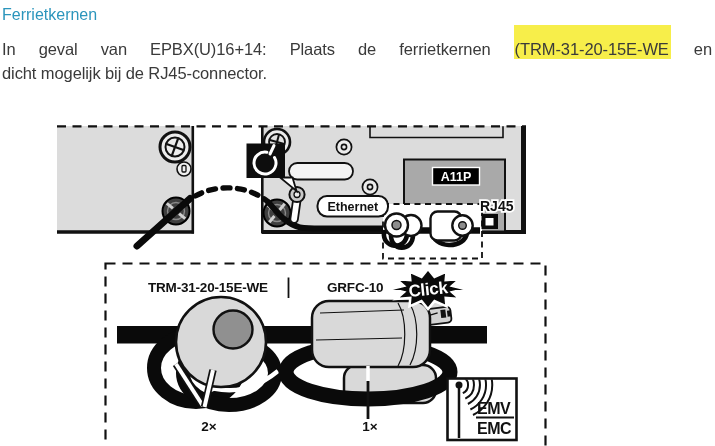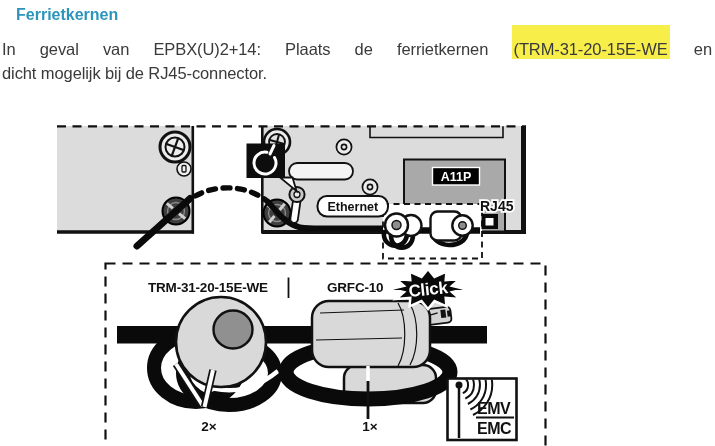--- a/index.html
+++ b/index.html
@@ -1,19 +1,19 @@
 <!DOCTYPE html>
 <html><head>
 <meta charset="utf-8">
 <style>
   html,body{margin:0;padding:0;}
   body{width:715px;height:446px;background:#fff;overflow:hidden;
        font-family:"Liberation Sans","DejaVu Sans",sans-serif;}
   .page{position:relative;width:715px;height:446px;background:#fff;}
-  .heading{margin:6px 0 0 16px;font-size:16px;font-weight:bold;color:#2b95bc;}
+  .heading{margin:6px 0 0 2px;font-size:16px;font-weight:normal;color:#2b95bc;}
   .para{margin:13px 3px 0 2px;font-size:16.5px;line-height:24px;color:#3a3a3a;letter-spacing:-0.1px;}
   .jline{text-align:justify;text-align-last:justify;}
   .hl{background:#f7ee4a;padding:15px 2px 1px 1px;}
   .diagram{position:absolute;left:0;top:112px;width:715px;height:334px;}
   svg text{font-family:"Liberation Sans","DejaVu Sans",sans-serif;font-weight:bold;fill:#111;}
   .lbl{font-size:13.5px;letter-spacing:-0.2px;}
   .small{font-size:12.5px;}
   .white{fill:#fff;}
   .halo{font-size:14px;paint-order:stroke;stroke:#fff;stroke-width:3.5px;}
   .turns{font-size:13.5px;text-anchor:middle;}
@@ -21,21 +21,21 @@
   .emc{font-size:16px;letter-spacing:-0.5px;}
 </style>
 </head>
 <body>
 
 <div class="page">
 
   <h1 class="heading">Ferrietkernen</h1>
 
   <div class="para">
-    <div class="jline"><span>In geval van EPBX(U)2+14: Plaats de ferrietkernen </span><span class="hl">(TRM-31-20-15E-WE</span><span> en</span></div>
+    <div class="jline"><span>In geval van EPBX(U)16+14: Plaats de ferrietkernen </span><span class="hl">(TRM-31-20-15E-WE</span><span> en</span></div>
     <div>dicht mogelijk bij de RJ45-connector.</div>
   </div>
 
   <div class="diagram">
     <svg width="715" height="334" viewBox="0 0 715 334">
 
       <g>
         <rect x="57" y="8" width="136" height="107" fill="#dcdcdc"></rect>
         <line x1="192.8" y1="8" x2="192.8" y2="115.5" stroke="#111" stroke-width="2.6"></line>
         <line x1="57" y1="114" x2="194" y2="114" stroke="#111" stroke-width="3.4"></line>

